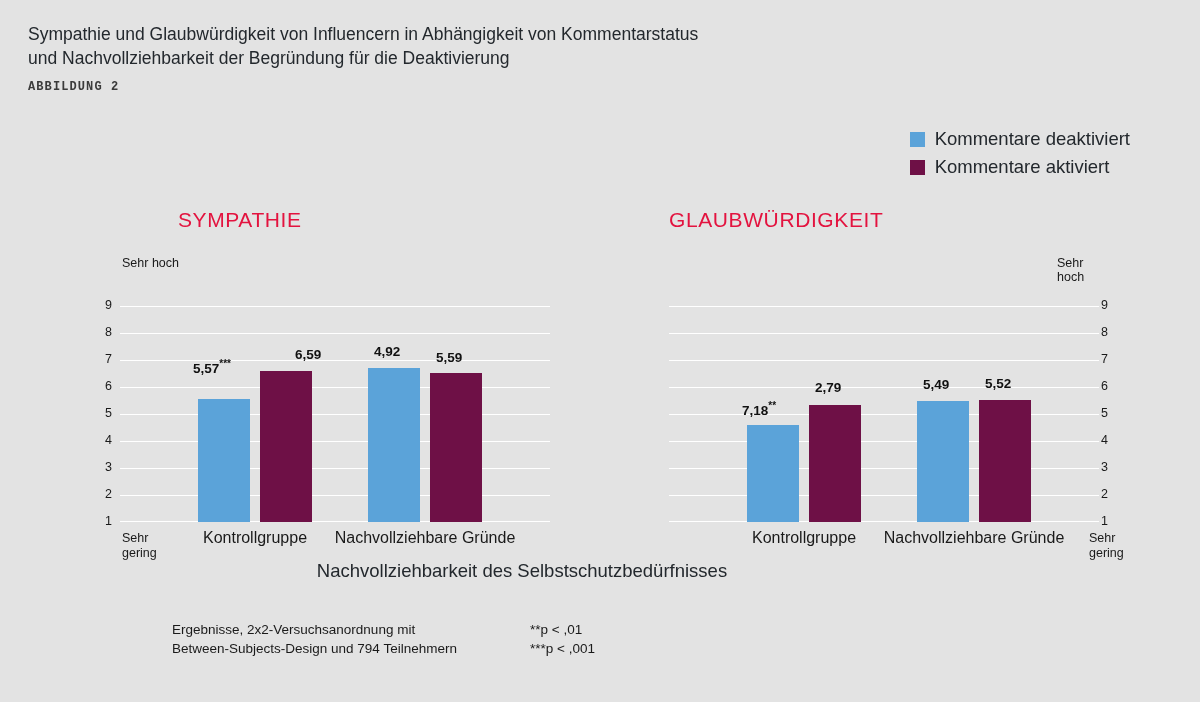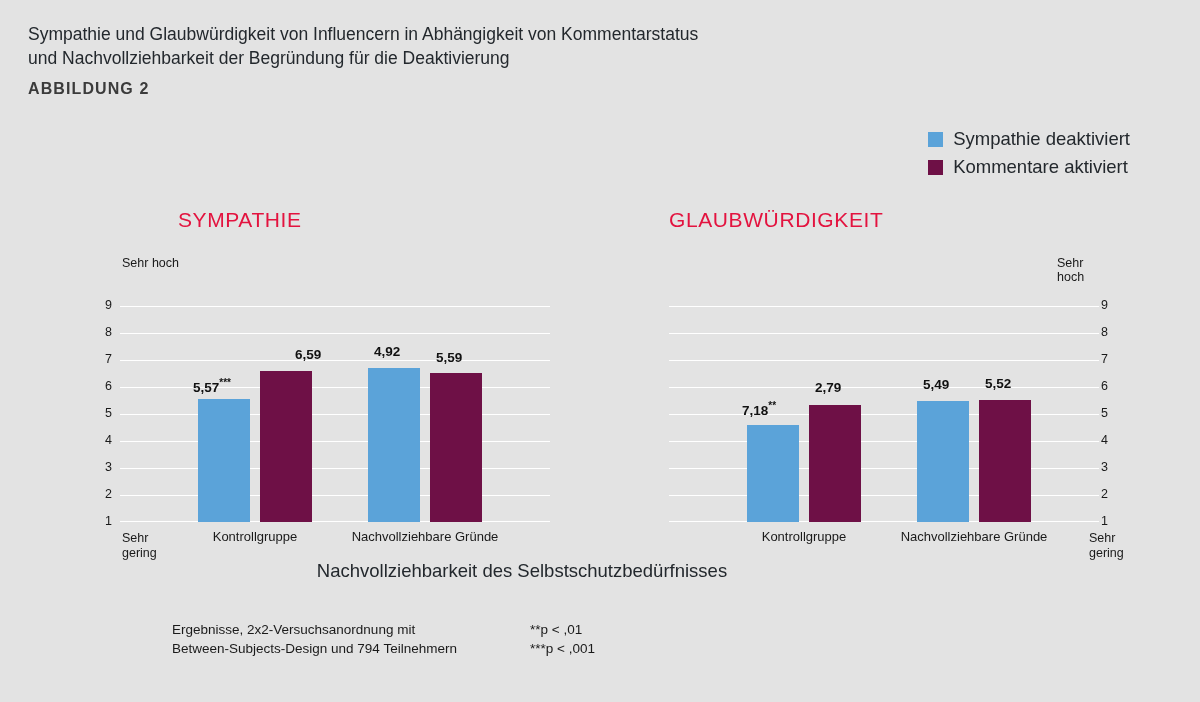--- a/index.html
+++ b/index.html
@@ -25,24 +25,25 @@
   }
   .header-title {
     font-size: 17.5px;
     line-height: 24px;
     color: #23282d;
     font-weight: 400;
     white-space: pre-line;
   }
   .header-kicker {
     margin-top: 10px;
-    font-size: 16px;
+    font-size: 12px;
     letter-spacing: 1.1px;
     font-weight: 700;
     color: #3b3b3b;
+    font-family: Liberation Mono, monospace;
   }
 
   
   .legend {
     position: absolute;
     right: 70px;
     top: 128px;
     text-align: left;
   }
   .legend-row {
@@ -144,21 +145,21 @@
   }
 
   .group-labels {
     position: relative;
     width: 430px;
     height: 22px;
     margin-top: 7px;
   }
   .group-label {
     position: absolute;
-    font-size: 13px;
+    font-size: 16px;
     color: #1a1a1a;
     text-align: center;
     transform: translateX(-50%);
     white-space: nowrap;
   }
 
   .corner-label {
     position: absolute;
     font-size: 12.5px;
     line-height: 15px;
@@ -202,21 +203,21 @@
 
 <div class="header">
   <div class="header-title">Sympathie und Glaubwürdigkeit von Influencern in Abhängigkeit von Kommentarstatus
 und Nachvollziehbarkeit der Begründung für die Deaktivierung</div>
   <div class="header-kicker">ABBILDUNG 2</div>
 </div>
 
 <div class="legend">
   <div class="legend-row">
     <span class="legend-swatch" style="background:#5ba3d9"></span>
-    <span class="legend-label">Sympathie deaktiviert</span>
+    <span class="legend-label">Kommentare deaktiviert</span>
   </div>
   <div class="legend-row">
     <span class="legend-swatch" style="background:#6e1046"></span>
     <span class="legend-label">Kommentare aktiviert</span>
   </div>
 </div>
 
 <div class="panel panel-left">
   <div class="panel-title">SYMPATHIE</div>
 
@@ -241,21 +242,21 @@
       <div class="ytick" style="top:73px;">6</div>
       <div class="ytick" style="top:100px;">5</div>
       <div class="ytick" style="top:127px;">4</div>
       <div class="ytick" style="top:154px;">3</div>
       <div class="ytick" style="top:181px;">2</div>
       <div class="ytick" style="top:208px;">1</div>
 
       <div class="bars">
 
         <div class="bar" style="left:78px; width:52px; height:123.5px; background:#5ba3d9;"></div>
-        <div class="bar-label" style="left:73px; top:71px;">
+        <div class="bar-label" style="left:73px; top:52px;">
           <span>5,57</span><sup>***</sup>
         </div>
 
         <div class="bar" style="left:140px; width:52px; height:151px; background:#6e1046;"></div>
         <div class="bar-label" style="left:146px; top:41px;margin-left:29px;">
           <span>6,59</span>
         </div>
 
         <div class="bar" style="left:248px; width:52px; height:154px; background:#5ba3d9;"></div>
         <div class="bar-label" style="left:254px; top:38px;">

